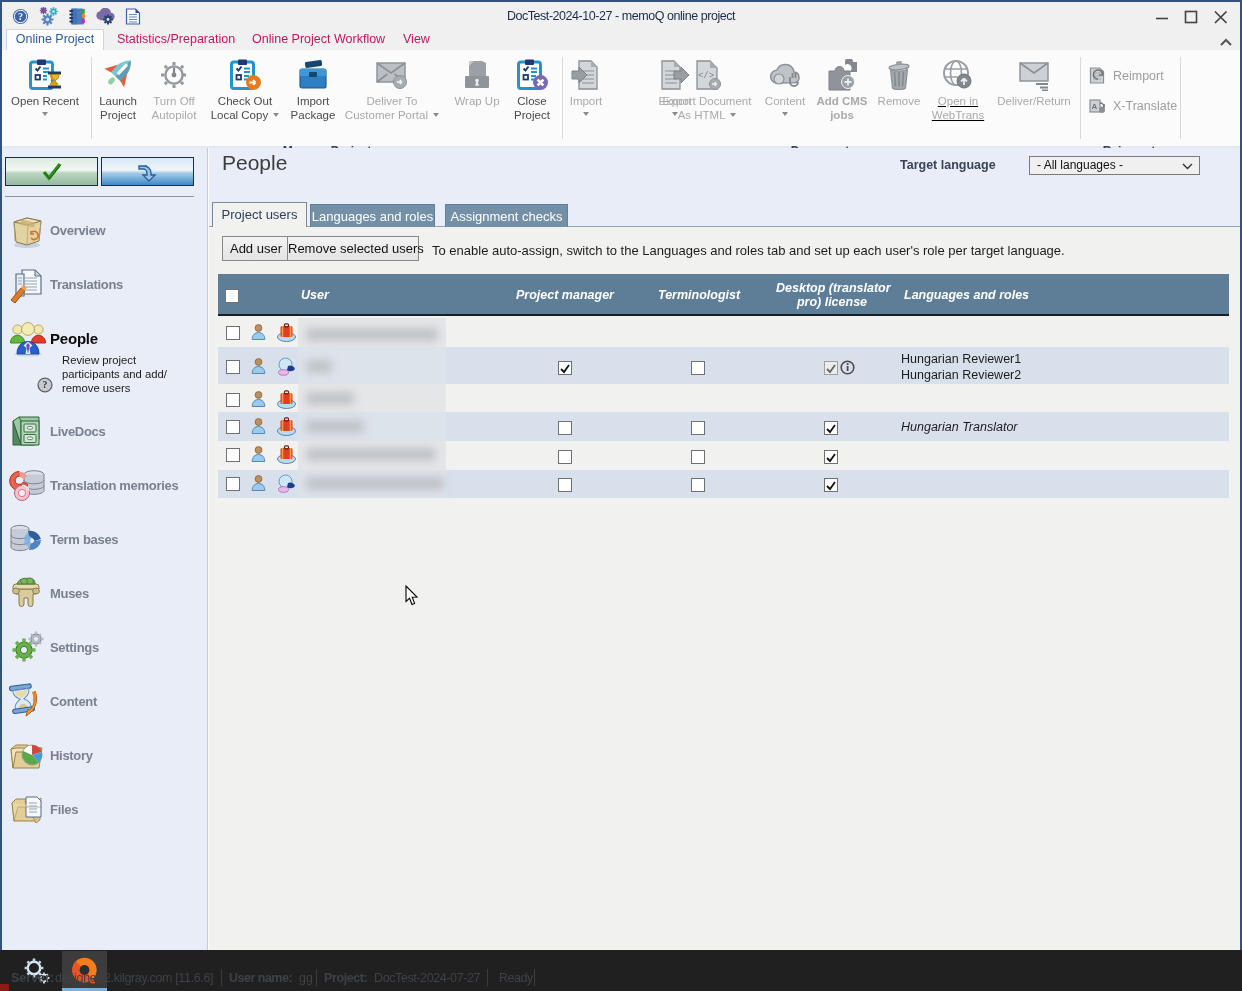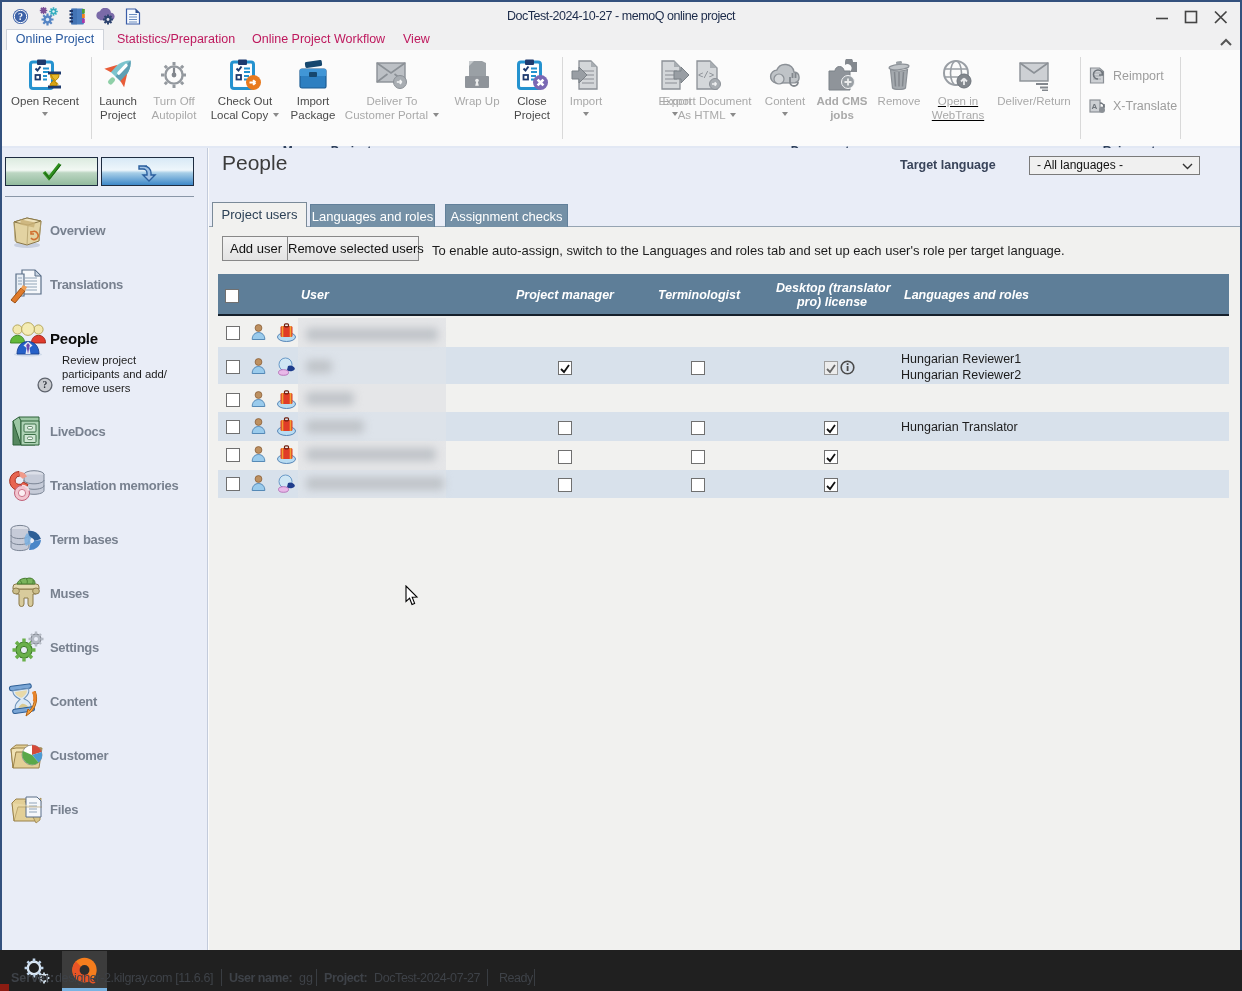--- a/index.html
+++ b/index.html
@@ -508,21 +508,21 @@
     <div class="navlabel" style="top:694px;">Content</div>
 
     <svg class="navicon" style="top:737px;" width="40" height="38" viewBox="0 0 40 38">
       <path d="M3 12l5-4h12l2 3h12l-3 20H5z" fill="#e3cf96" stroke="#9a824a" stroke-width="1"></path>
       <path d="M3 12l2 19 3-16h24l1-4H8z" fill="#f0e2b4" stroke="#9a824a" stroke-width="1"></path>
       <circle cx="24" cy="18" r="10" fill="#fff" stroke="#888" stroke-width="0.8"></circle>
       <path d="M24 18V8a10 10 0 0 1 9.6 7z" fill="#d44a3a"></path>
       <path d="M24 18l9.6-3a10 10 0 0 1-3 10.5z" fill="#4a9ad4"></path>
       <path d="M24 18l6.6 7.5A10 10 0 0 1 15 14z" fill="#5aa84a"></path>
     </svg>
-    <div class="navlabel" style="top:748px;">Customer</div>
+    <div class="navlabel" style="top:748px;">History</div>
 
     <svg class="navicon" style="top:791px;" width="40" height="38" viewBox="0 0 40 38">
       <path d="M4 12l4-4h10l2 3h10l-2 19H6z" fill="#e3cf96" stroke="#9a824a" stroke-width="1"></path>
       <path d="M17 10h12l4-3-1 22-4 3z" fill="#d8c488" stroke="#9a824a" stroke-width="0.8"></path>
       <path d="M18 6h11l4 4v16H18z" fill="#f6f8fb" stroke="#5a6f88" stroke-width="1"></path>
       <g stroke="#8fa3b8" stroke-width="1">
         <path d="M21 12h8M21 15h8M21 18h8M21 21h8"></path>
       </g>
       <path d="M4 12l2 18 4-14h24" fill="#f0e2b4" stroke="#9a824a" stroke-width="1" opacity="0.5"></path>
     </svg>
@@ -639,21 +639,21 @@
       <path d="M5.5 3v11M13.5 3v11" stroke="#f0a030" stroke-width="1.6"></path>
       <rect x="7.5" y="0.8" width="4" height="3" rx="1" fill="none" stroke="#702010" stroke-width="1.2"></rect>
     </svg>
     <div class="cb" style="left:558px;top:421px;"></div>
     <div class="cb" style="left:691px;top:421px;"></div>
     <div class="cbc" style="left:824px;top:421px;">
       <svg width="12" height="12" viewBox="0 0 12 12" style="margin:1px auto;">
         <path d="M2 6l3 3 5-7" stroke="#111" stroke-width="1.8" fill="none"></path>
       </svg>
     </div>
-    <div class="celltext" style="left:901px;top:420px;">Hungarian Translator</div>
+    <div class="celltext" style="left:901px;top:420px;font-style:italic;">Hungarian Translator</div>
 
     <div class="cb" style="left:226px;top:448px;"></div>
     <svg class="abs persico" style="left:250px;top:445px;" width="18" height="19" viewBox="0 0 18 19">
       <circle cx="8.5" cy="5" r="3.4" fill="#bd9060" stroke="#8a6038" stroke-width="0.8"></circle>
       <path d="M2.2 16.5c0-4.6 2.8-7 6.3-7s6.3 2.4 6.3 7z" fill="#9acbec" stroke="#4a80b0" stroke-width="0.9"></path>
     </svg>
     <svg class="abs" style="left:277px;top:445px;" width="19" height="19" viewBox="0 0 19 19">
       <ellipse cx="9.5" cy="14" rx="9" ry="4.5" fill="#b8dcf2" stroke="#4a7ab0" stroke-width="0.9"></ellipse>
       <rect x="3.5" y="3" width="12" height="11" rx="1.5" fill="#e03c28"></rect>
       <path d="M5.5 3v11M13.5 3v11" stroke="#f0a030" stroke-width="1.6"></path>

